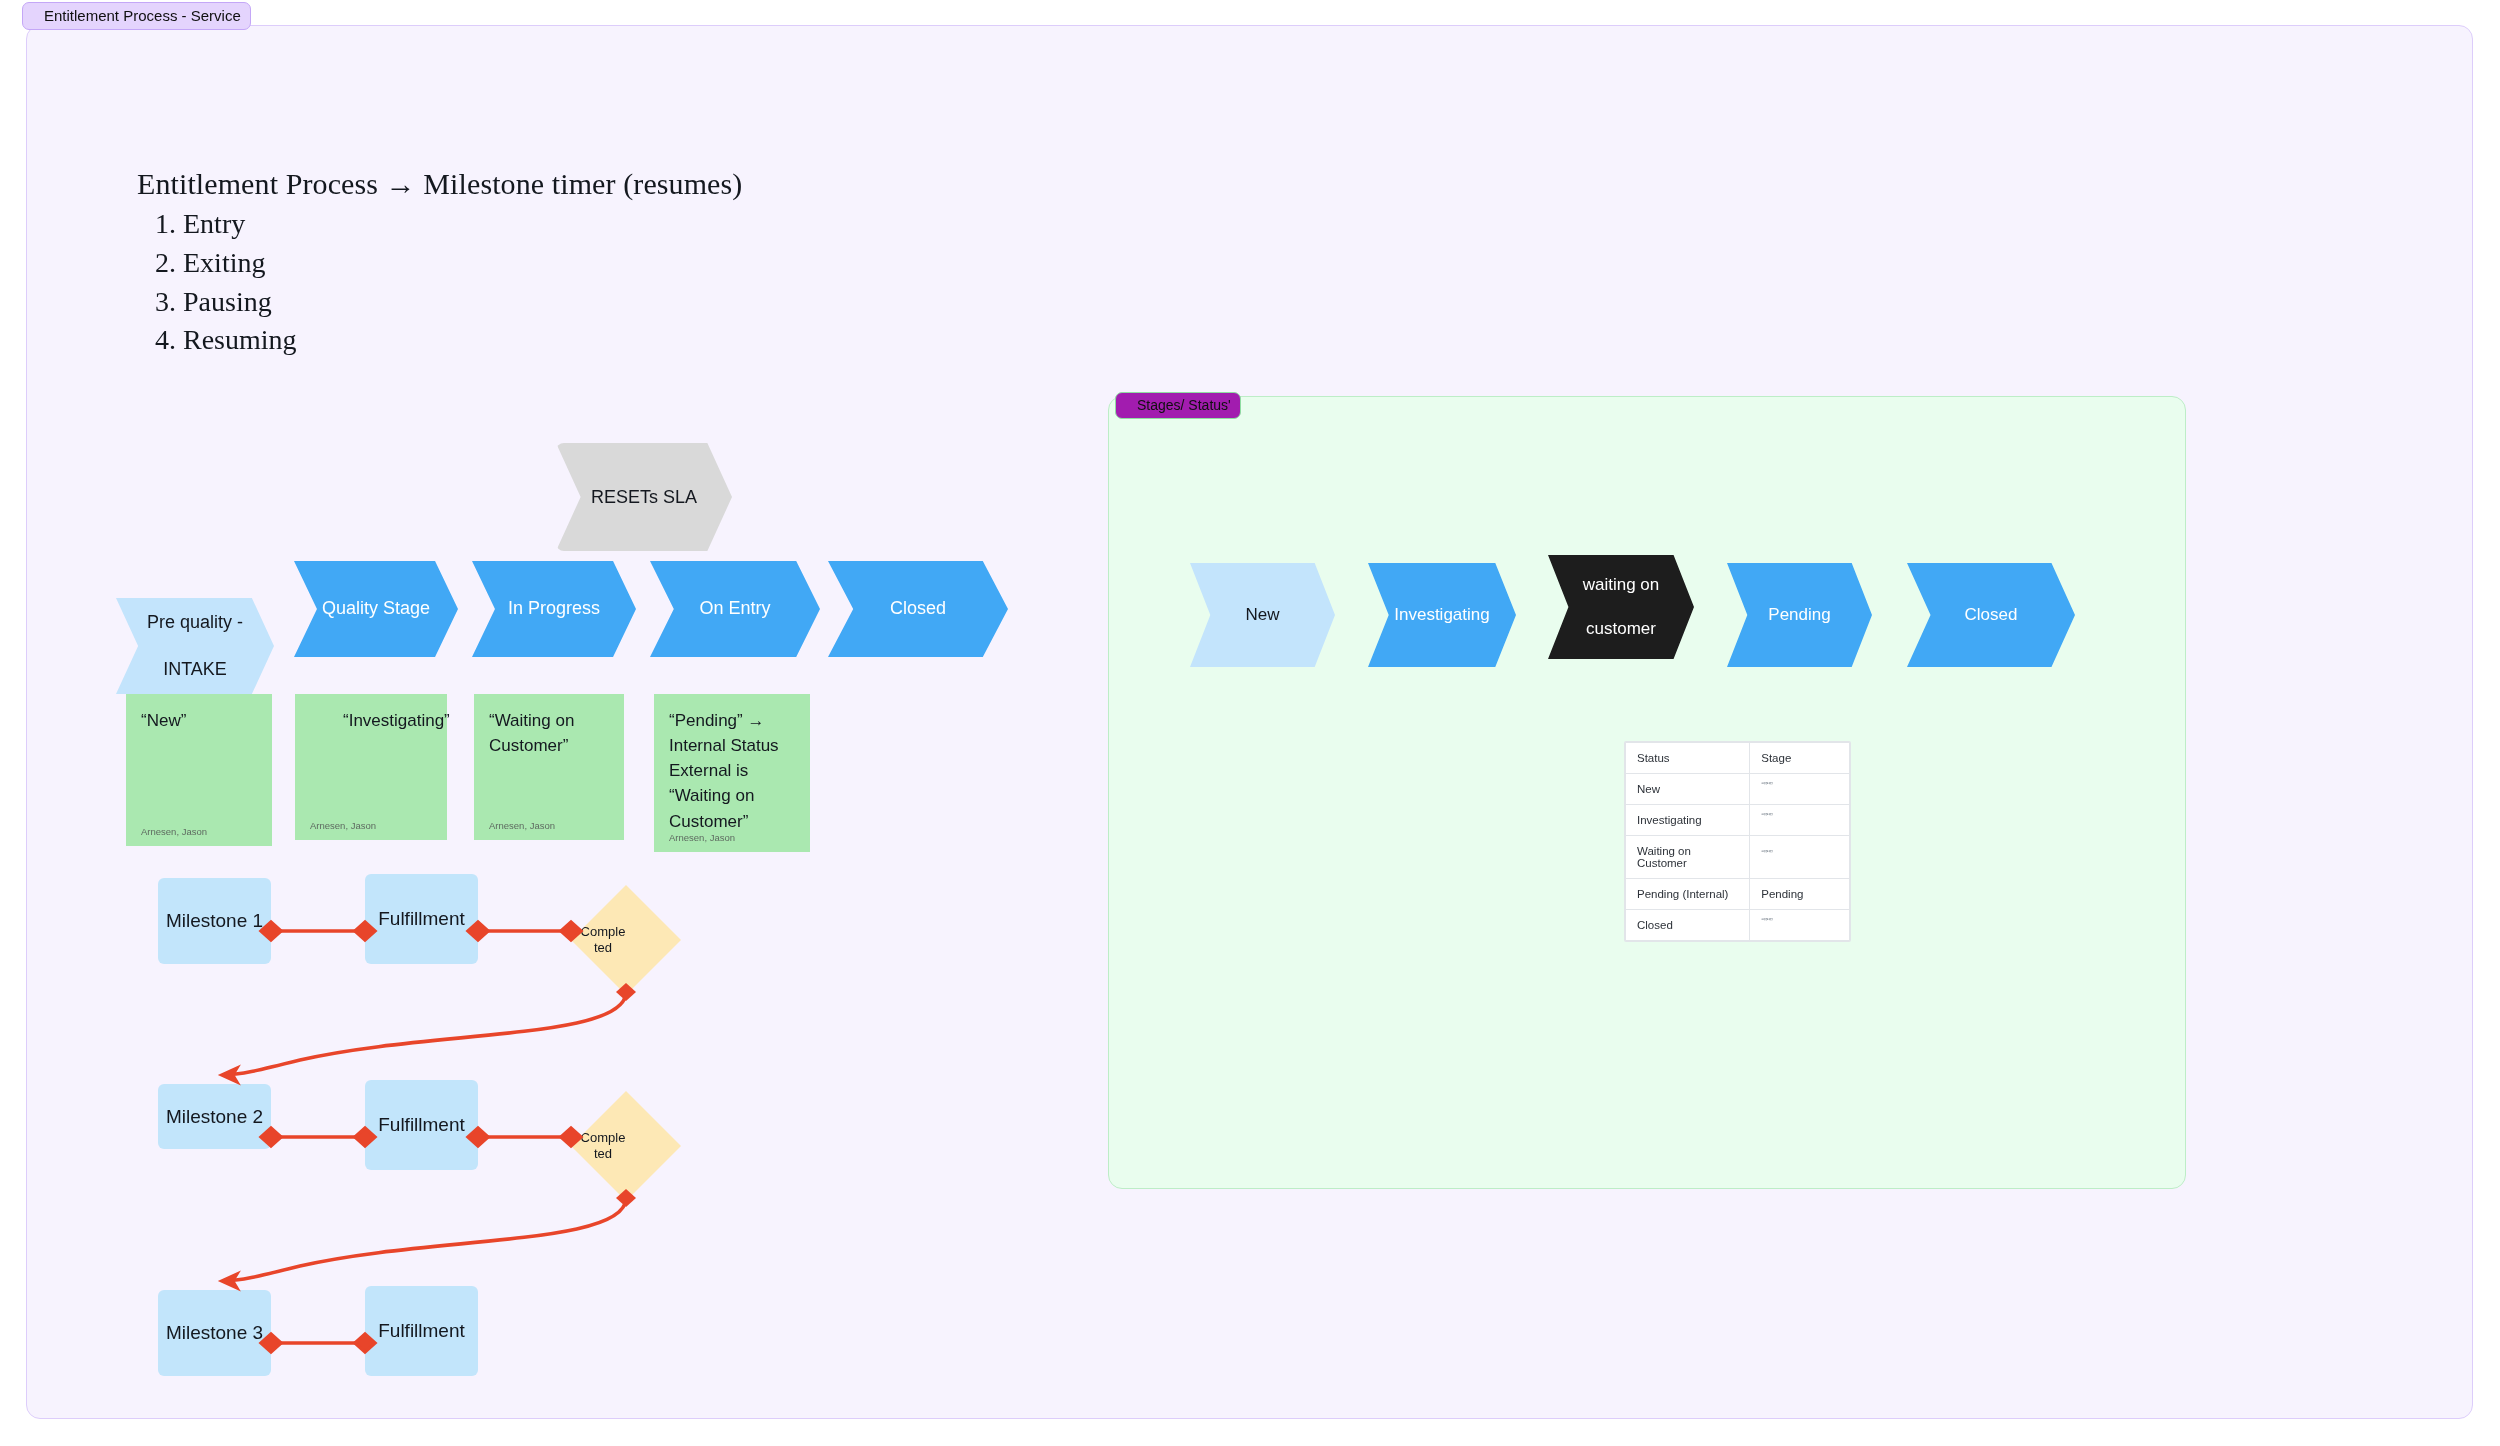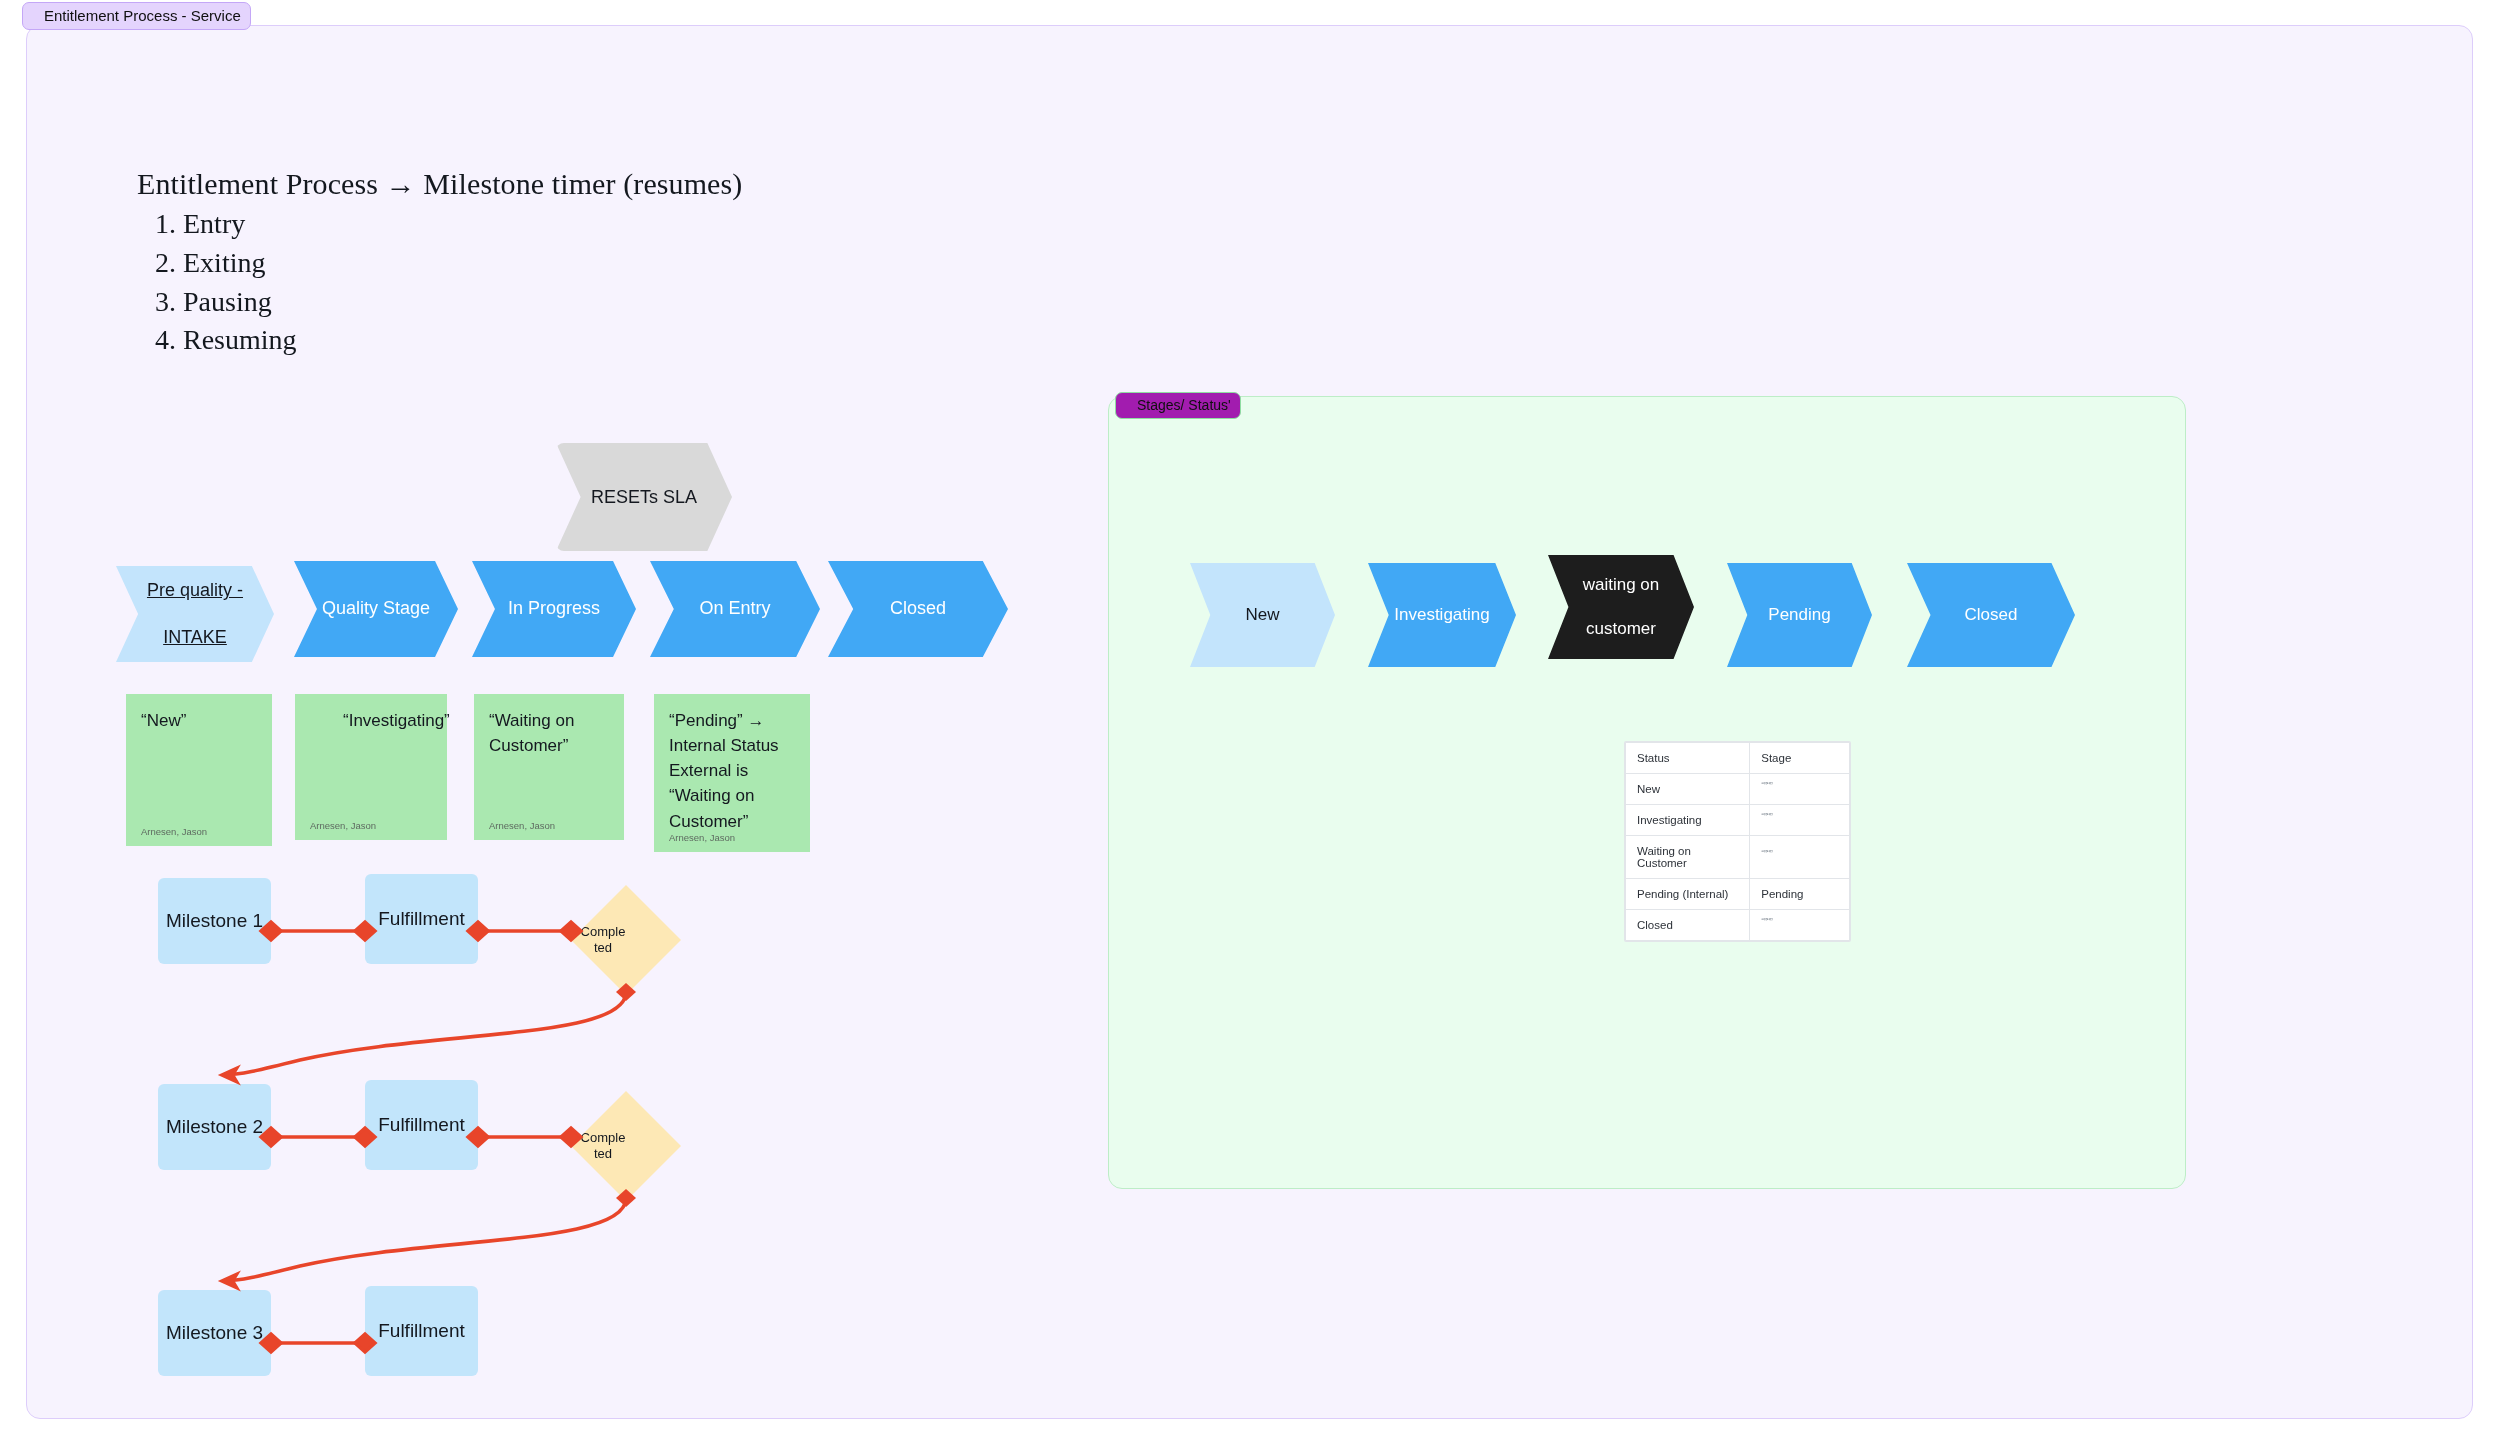--- a/index.html
+++ b/index.html
@@ -239,21 +239,21 @@
       <li>Exiting</li>
       <li>Pausing</li>
       <li>Resuming</li>
     </ol>
   </div>
 
   <div class="banner-gray">
     <span>RESETs SLA</span>
   </div>
 
-  <div class="chevron chev-left chev-lightblue" style="left:116px; top:566px; width:158px;text-decoration:underline;">
+  <div class="chevron chev-left chev-lightblue" style="left:116px; top:598px; width:158px;">
     <span>
       <span>Pre quality -</span><br>
       <span>INTAKE</span>
     </span>
   </div>
   <div class="chevron chev-left chev-blue" style="left:294px; top:561px; width:164px;">
     <span>Quality Stage</span>
   </div>
   <div class="chevron chev-left chev-blue" style="left:472px; top:561px; width:164px;">
     <span>In Progress</span>
@@ -285,21 +285,21 @@
   <div class="mbox" style="left:158px; top:878px; width:113px; height:86px;">
     <span>Milestone 1</span>
   </div>
   <div class="mbox" style="left:365px; top:874px; width:113px; height:90px;">
     <span>Fulfillment</span>
   </div>
   <div class="diamond" style="left:571px; top:885px; width:110px; height:110px;">
     <span>Comple ted</span>
   </div>
 
-  <div class="mbox" style="left:158px; top:1084px; width:113px; height:86px;">
+  <div class="mbox" style="left:158px; top:1084px; width:113px; height:65px;">
     <span>Milestone 2</span>
   </div>
   <div class="mbox" style="left:365px; top:1080px; width:113px; height:90px;">
     <span>Fulfillment</span>
   </div>
   <div class="diamond" style="left:571px; top:1091px; width:110px; height:110px;">
     <span>Comple ted</span>
   </div>
 
   <div class="mbox" style="left:158px; top:1290px; width:113px; height:86px;">

